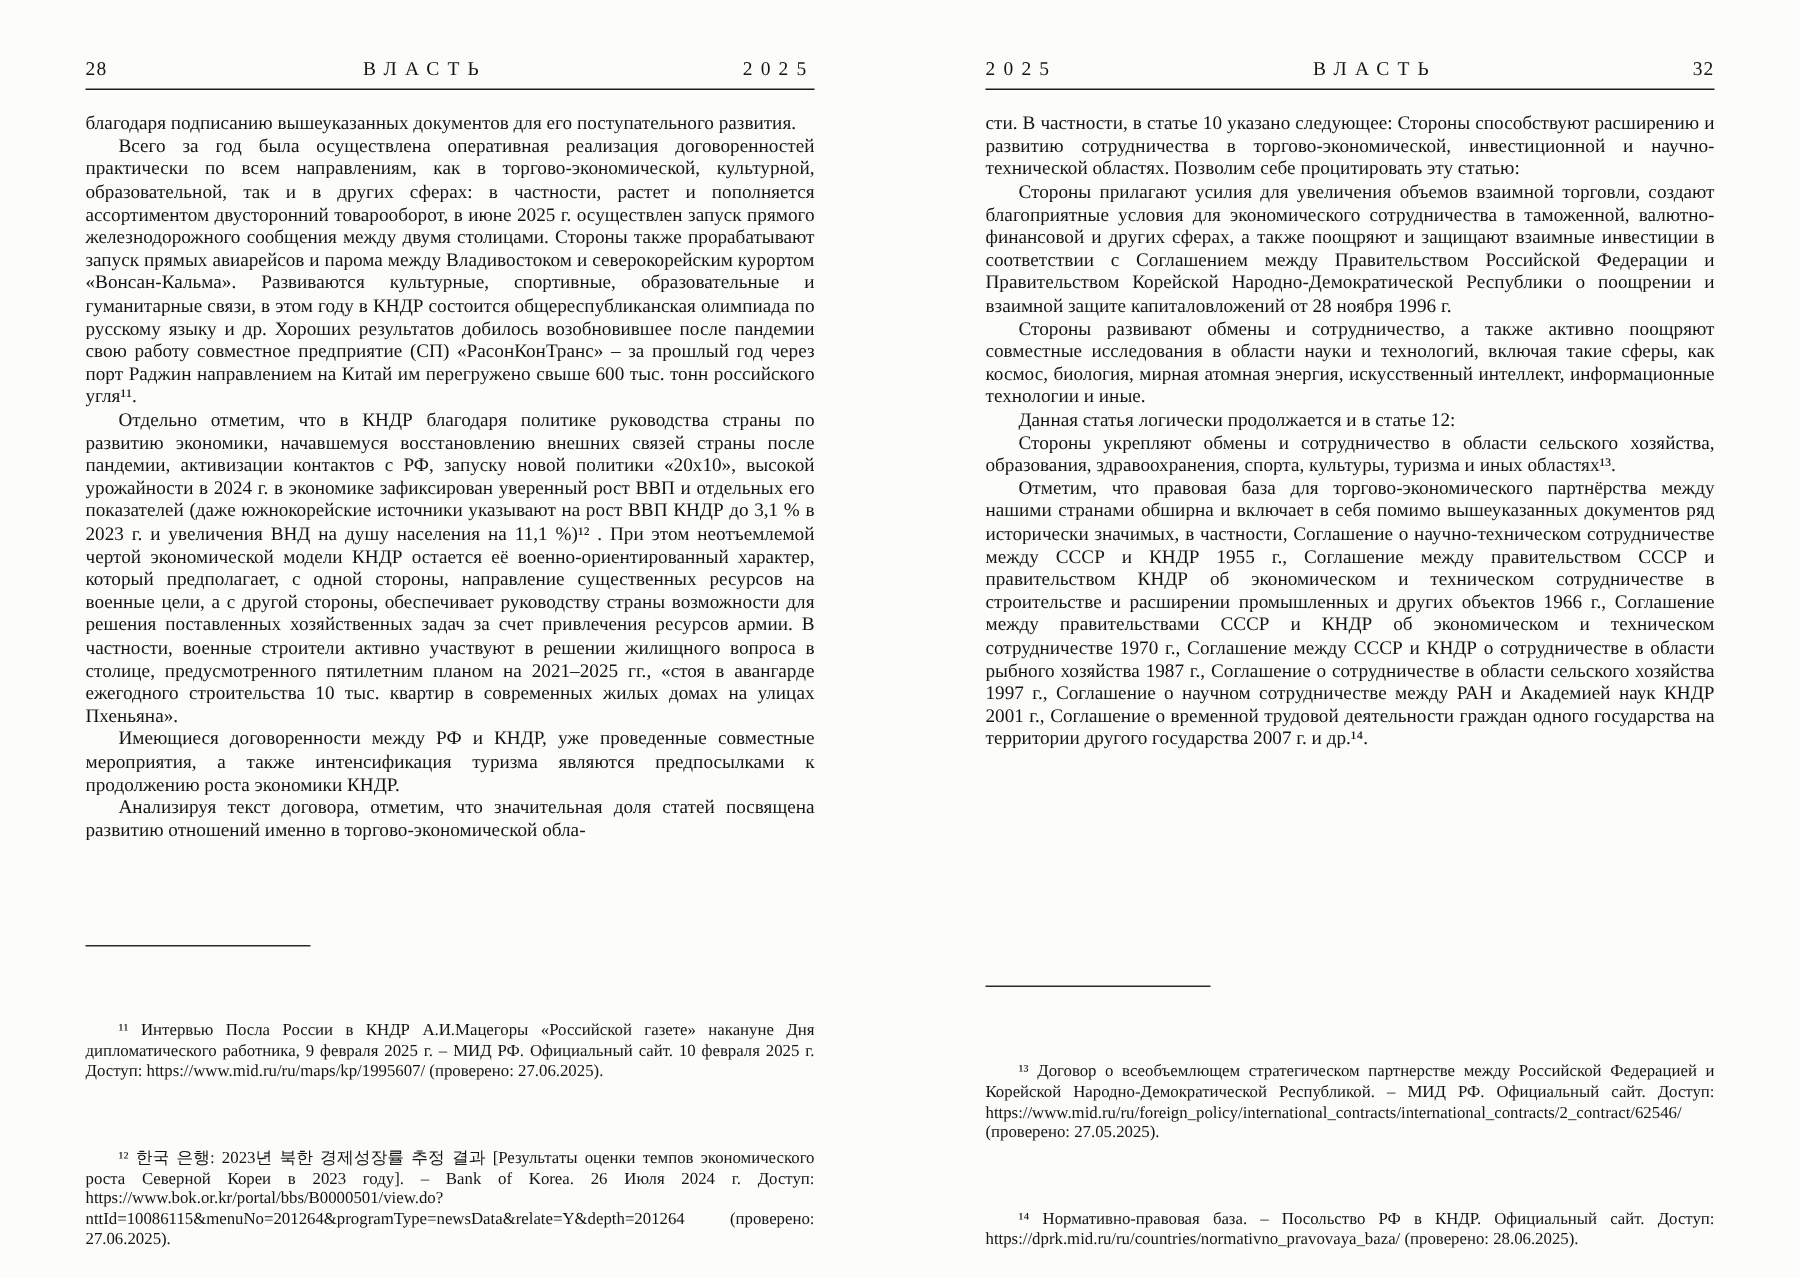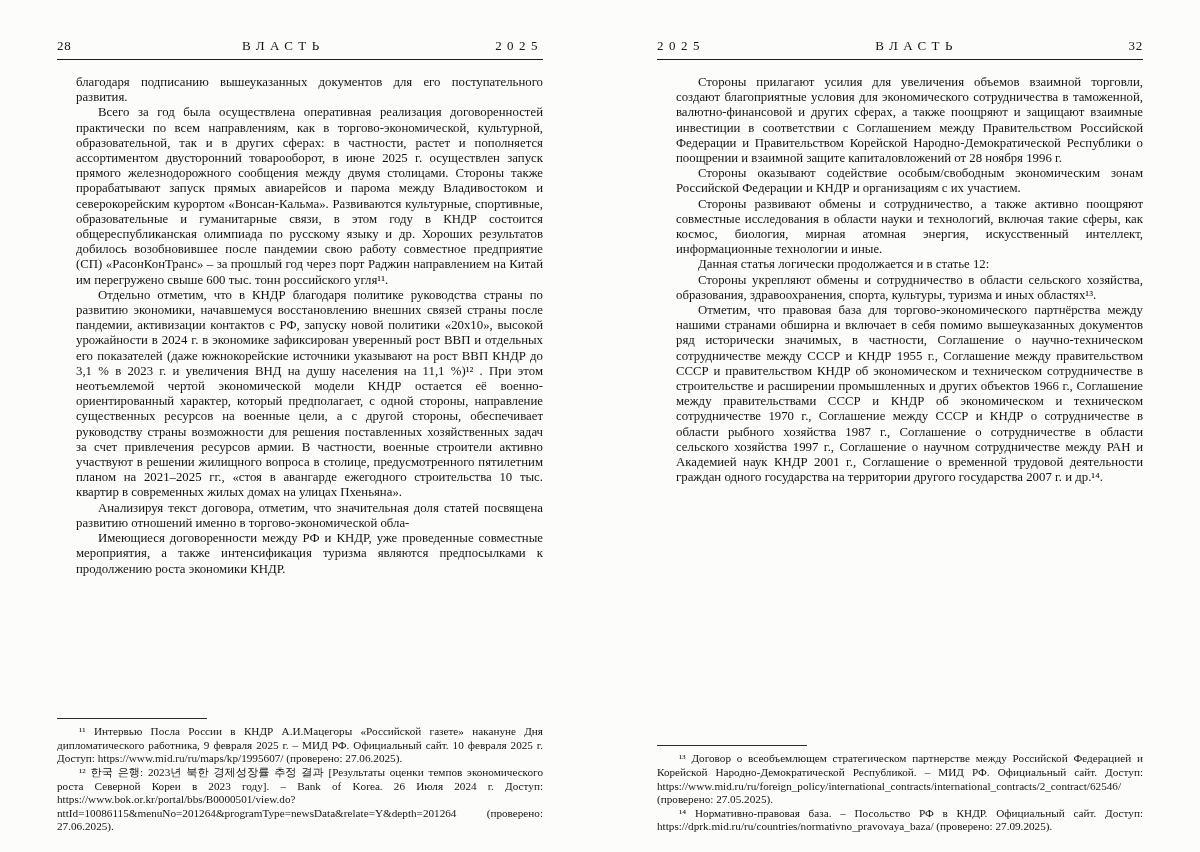--- a/index.html
+++ b/index.html
@@ -34,79 +34,79 @@
   .header-rule {
     border-bottom: 1.4px solid #1c1c1c;
     margin-top: 5px;
     margin-bottom: 15px;
   }
   .body-text {
     font-size: 12.8px;
     line-height: 15.2px;
     text-align: justify;
   }
-  .para { text-align: justify; margin-left: 19px; }
+  .para { text-align: justify; }
   .para.indent { text-indent: 22px; }
   .para.italic { }
   .footnote-sep {
     margin-top: auto;
     width: 150px;
     border-top: 1px solid #2a2a2a;
     margin-bottom: 6px;
     padding-top: 0;
   }
   .footnotes {
     font-size: 11.2px;
     line-height: 13.6px;
     text-align: justify;
     overflow-wrap: break-word;
   }
-  .footnote { text-indent: 22px; }
+  .footnote { text-indent: 22px; margin-top: 44px; }
 </style>
 </head>
 <body>
 
 <div class="spread">
 
   <section class="page">
     <div class="page-header">
       <span>28</span>
       <span class="spaced">ВЛАСТЬ</span>
       <span class="spaced">2025</span>
     </div>
     <div class="header-rule"></div>
     <div class="body-text">
         <p class="para">благодаря подписанию вышеуказанных документов для его поступательного развития.</p>
         <p class="para indent">Всего за год была осуществлена оперативная реализация договоренностей практически по всем направлениям, как в торгово-экономической, культурной, образовательной, так и в других сферах: в частности, растет и пополняется ассортиментом двусторонний товарооборот, в июне 2025 г. осуществлен запуск прямого железнодорожного сообщения между двумя столицами. Стороны также прорабатывают запуск прямых авиарейсов и парома между Владивостоком и северокорейским курортом «Вонсан-Кальма». Развиваются культурные, спортивные, образовательные и гуманитарные связи, в этом году в КНДР состоится общереспубликанская олимпиада по русскому языку и др. Хороших результатов добилось возобновившее после пандемии свою работу совместное предприятие (СП) «РасонКонТранс» – за прошлый год через порт Раджин направлением на Китай им перегружено свыше 600 тыс. тонн российского угля¹¹.</p>
         <p class="para indent">Отдельно отметим, что в КНДР благодаря политике руководства страны по развитию экономики, начавшемуся восстановлению внешних связей страны после пандемии, активизации контактов с РФ, запуску новой политики «20x10», высокой урожайности в 2024 г. в экономике зафиксирован уверенный рост ВВП и отдельных его показателей (даже южнокорейские источники указывают на рост ВВП КНДР до 3,1 % в 2023 г. и увеличения ВНД на душу населения на 11,1 %)¹² . При этом неотъемлемой чертой экономической модели КНДР остается её военно-ориентированный характер, который предполагает, с одной стороны, направление существенных ресурсов на военные цели, а с другой стороны, обеспечивает руководству страны возможности для решения поставленных хозяйственных задач за счет привлечения ресурсов армии. В частности, военные строители активно участвуют в решении жилищного вопроса в столице, предусмотренного пятилетним планом на 2021–2025 гг., «стоя в авангарде ежегодного строительства 10 тыс. квартир в современных жилых домах на улицах Пхеньяна».</p>
+        <p class="para indent">Имеющиеся договоренности между РФ и КНДР, уже проведенные совместные мероприятия, а также интенсификация туризма являются предпосылками к продолжению роста экономики КНДР.</p>
         <p class="para indent">Анализируя текст договора, отметим, что значительная доля статей посвящена развитию отношений именно в торгово-экономической обла-</p>
-        <p class="para indent">Имеющиеся договоренности между РФ и КНДР, уже проведенные совместные мероприятия, а также интенсификация туризма являются предпосылками к продолжению роста экономики КНДР.</p>
       </div>
     <div class="footnote-sep"></div>
     <div class="footnotes">
         <p class="footnote">¹¹ Интервью Посла России в КНДР А.И.Мацегоры «Российской газете» накануне Дня дипломатического работника, 9 февраля 2025 г. – МИД РФ. Официальный сайт. 10 февраля 2025 г. Доступ: https://www.mid.ru/ru/maps/kp/1995607/ (проверено: 27.06.2025).</p>
         <p class="footnote">¹² 한국 은행: 2023년 북한 경제성장률 추정 결과 [Результаты оценки темпов экономического роста Северной Кореи в 2023 году]. – Bank of Korea. 26 Июля 2024 г. Доступ: https://www.bok.or.kr/portal/bbs/B0000501/view.do?nttId=10086115&amp;menuNo=201264&amp;programType=newsData&amp;relate=Y&amp;depth=201264 (проверено: 27.06.2025).</p>
       </div>
   </section>
 
   <section class="page">
     <div class="page-header">
       <span class="spaced">2025</span>
       <span class="spaced">ВЛАСТЬ</span>
       <span>32</span>
     </div>
     <div class="header-rule"></div>
     <div class="body-text">
+        <p class="para">сти. В частности, в статье 10 указано следующее: Стороны способствуют расширению и развитию сотрудничества в торгово-экономической, инвестиционной и научно-технической областях. Позволим себе процитировать эту статью:</p>
         <p class="para indent italic">Стороны прилагают усилия для увеличения объемов взаимной торговли, создают благоприятные условия для экономического сотрудничества в таможенной, валютно-финансовой и других сферах, а также поощряют и защищают взаимные инвестиции в соответствии с Соглашением между Правительством Российской Федерации и Правительством Корейской Народно-Демократической Республики о поощрении и взаимной защите капиталовложений от 28 ноября 1996 г.</p>
-        <p class="para indent italic">Стороны оказывают содействие особым/свободным экономическим зонам Российской Федерации и КНДР и организациям с их участием.</p>
         <p class="para indent italic">Стороны развивают обмены и сотрудничество, а также активно поощряют совместные исследования в области науки и технологий, включая такие сферы, как космос, биология, мирная атомная энергия, искусственный интеллект, информационные технологии и иные.</p>
         <p class="para indent">Данная статья логически продолжается и в статье 12:</p>
         <p class="para indent">Стороны укрепляют обмены и сотрудничество в области сельского хозяйства, образования, здравоохранения, спорта, культуры, туризма и иных областях¹³.</p>
         <p class="para indent">Отметим, что правовая база для торгово-экономического партнёрства между нашими странами обширна и включает в себя помимо вышеуказанных документов ряд исторически значимых, в частности, Соглашение о научно-техническом сотрудничестве между СССР и КНДР 1955 г., Соглашение между правительством СССР и правительством КНДР об экономическом и техническом сотрудничестве в строительстве и расширении промышленных и других объектов 1966 г., Соглашение между правительствами СССР и КНДР об экономическом и техническом сотрудничестве 1970 г., Соглашение между СССР и КНДР о сотрудничестве в области рыбного хозяйства 1987 г., Соглашение о сотрудничестве в области сельского хозяйства 1997 г., Соглашение о научном сотрудничестве между РАН и Академией наук КНДР 2001 г., Соглашение о временной трудовой деятельности граждан одного государства на территории другого государства 2007 г. и др.¹⁴.</p>
       </div>
     <div class="footnote-sep"></div>
     <div class="footnotes">
         <p class="footnote">¹³ Договор о всеобъемлющем стратегическом партнерстве между Российской Федерацией и Корейской Народно-Демократической Республикой. – МИД РФ. Официальный сайт. Доступ: https://www.mid.ru/ru/foreign_policy/international_contracts/international_contracts/2_contract/62546/ (проверено: 27.05.2025).</p>
-        <p class="footnote">¹⁴ Нормативно-правовая база. – Посольство РФ в КНДР. Официальный сайт. Доступ: https://dprk.mid.ru/ru/countries/normativno_pravovaya_baza/ (проверено: 27.09.2025).</p>
+        <p class="footnote">¹⁴ Нормативно-правовая база. – Посольство РФ в КНДР. Официальный сайт. Доступ: https://dprk.mid.ru/ru/countries/normativno_pravovaya_baza/ (проверено: 28.06.2025).</p>
       </div>
   </section>
 
 </div>
 
 </body></html>

